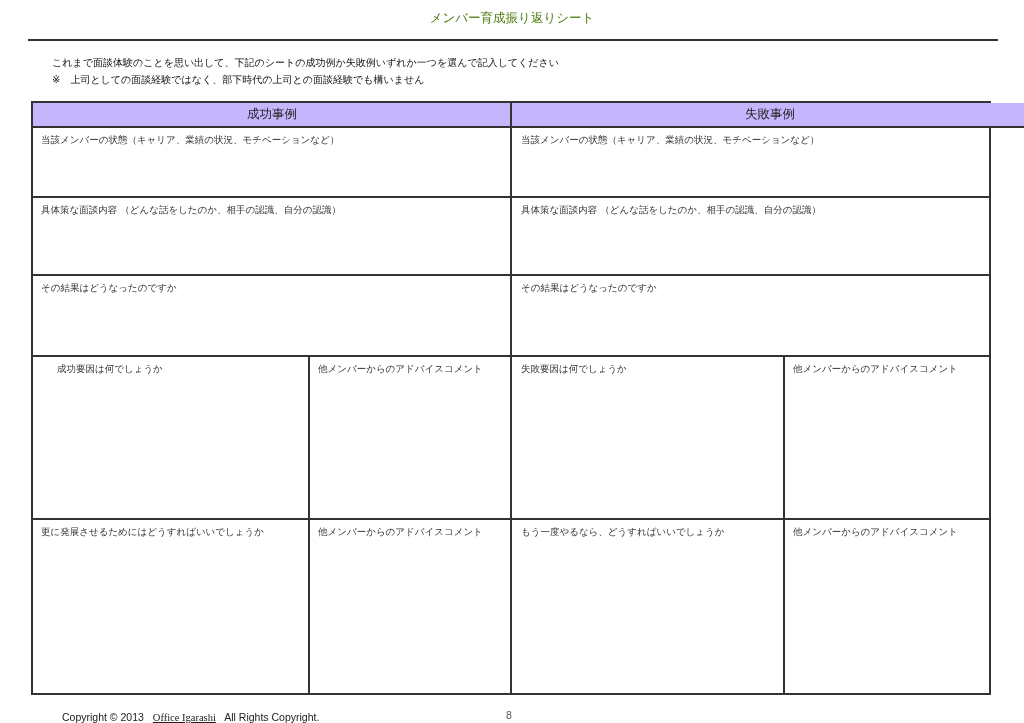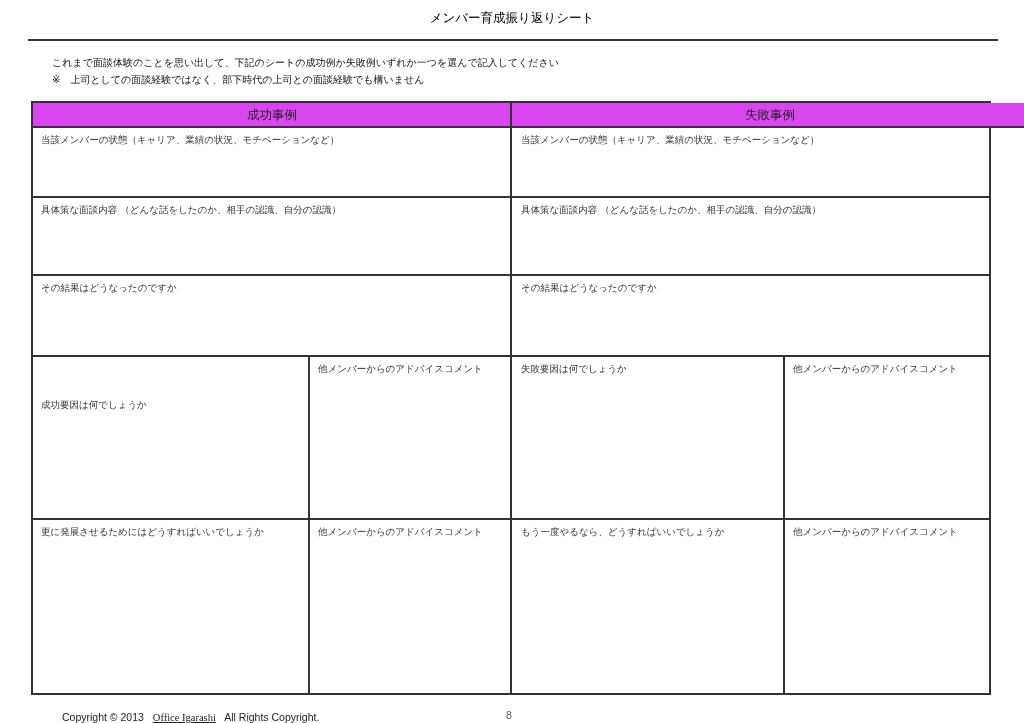--- a/index.html
+++ b/index.html
@@ -1,27 +1,27 @@
 <!DOCTYPE html>
 <html><head>
 <meta charset="utf-8">
 <style>
   html, body { margin:0; padding:0; background:#ffffff; }
   body { width:1024px; height:723px; position:relative; overflow:hidden;
          font-family:"DejaVu Sans","Liberation Sans",sans-serif; color:#222; }
   .title { position:absolute; left:0; width:1024px; top:10px; text-align:center;
-           font-size:12.5px; color:#000000; }
+           font-size:12.5px; color:#4d7c0f; }
   .title-rule { position:absolute; left:28px; width:970px; top:39px; height:2px; background:#333; }
   .intro { position:absolute; left:52px; top:54px; font-size:10px; line-height:17px; color:#111; }
   .grid { position:absolute; left:31px; top:101px; width:960px; height:594px;
           border:2px solid #333; box-sizing:border-box; }
   .cell { position:absolute; box-sizing:border-box; }
   .label { position:absolute; left:8px; top:6px; font-size:9.5px; color:#333; white-space:nowrap; }
-  .hdr { background:#d946ef; text-align:center; font-size:12.5px; color:#222;
-         line-height:24px; border-bottom:2px solid #333; }
+  .hdr { background:#c4b5fd; text-align:center; font-size:12.5px; color:#222;
+         line-height:24px; border-bottom:2px solid #333;font-family:Liberation Mono, monospace; }
   .vline { position:absolute; background:#333; width:2px; }
   .hline { position:absolute; background:#333; height:2px; }
   .footer { position:absolute; left:62px; top:711px; font-size:10.5px; color:#222;
             font-family:"Liberation Sans",sans-serif; }
   .footer .office { font-family:"Liberation Serif",serif; font-size:10.5px; margin:0 6px;text-decoration:underline; }
   .pagenum { position:absolute; left:506px; top:709px; font-size:10.5px; color:#555;
              font-family:"Liberation Sans",sans-serif; }
 </style>
 </head>
 <body>
@@ -45,21 +45,21 @@
 
   <div class="cell" style="left:0;top:25px;width:478px;height:68px;">
     <span class="label">当該メンバーの状態（キャリア、業績の状況、モチベーションなど）</span>
   </div>
   <div class="cell" style="left:0;top:95px;width:478px;height:76px;">
     <span class="label">具体策な面談内容 （どんな話をしたのか、相手の認識、自分の認識）</span>
   </div>
   <div class="cell" style="left:0;top:173px;width:478px;height:79px;">
     <span class="label">その結果はどうなったのですか</span>
   </div>
-  <div class="cell" style="left:0;top:254px;width:275px;height:203px;margin-top:36px;">
+  <div class="cell" style="left:16px;top:254px;width:275px;height:203px;">
     <span class="label">成功要因は何でしょうか</span>
   </div>
   <div class="cell" style="left:277px;top:254px;width:201px;height:161px;">
     <span class="label">他メンバーからのアドバイスコメント</span>
   </div>
   <div class="cell" style="left:0;top:417px;width:275px;height:173px;border-radius:21px;">
     <span class="label">更に発展させるためにはどうすればいいでしょうか</span>
   </div>
   <div class="cell" style="left:277px;top:417px;width:201px;height:173px;">
     <span class="label">他メンバーからのアドバイスコメント</span>

